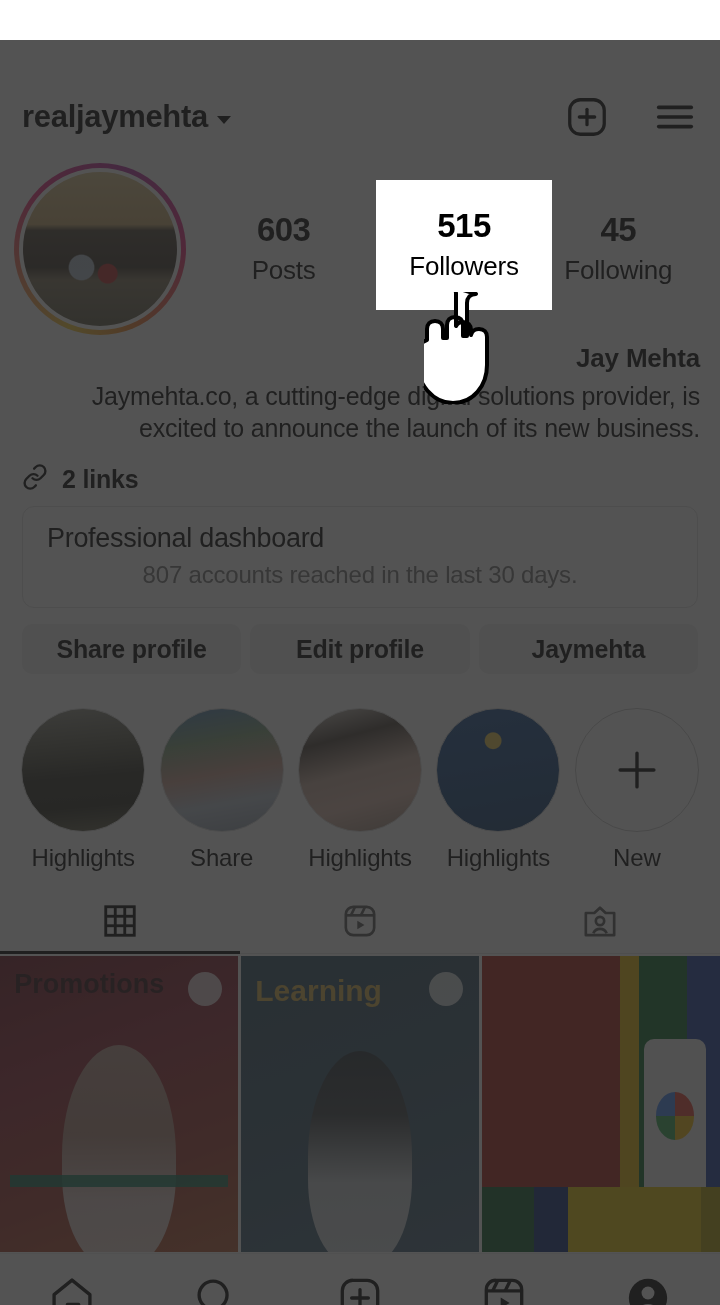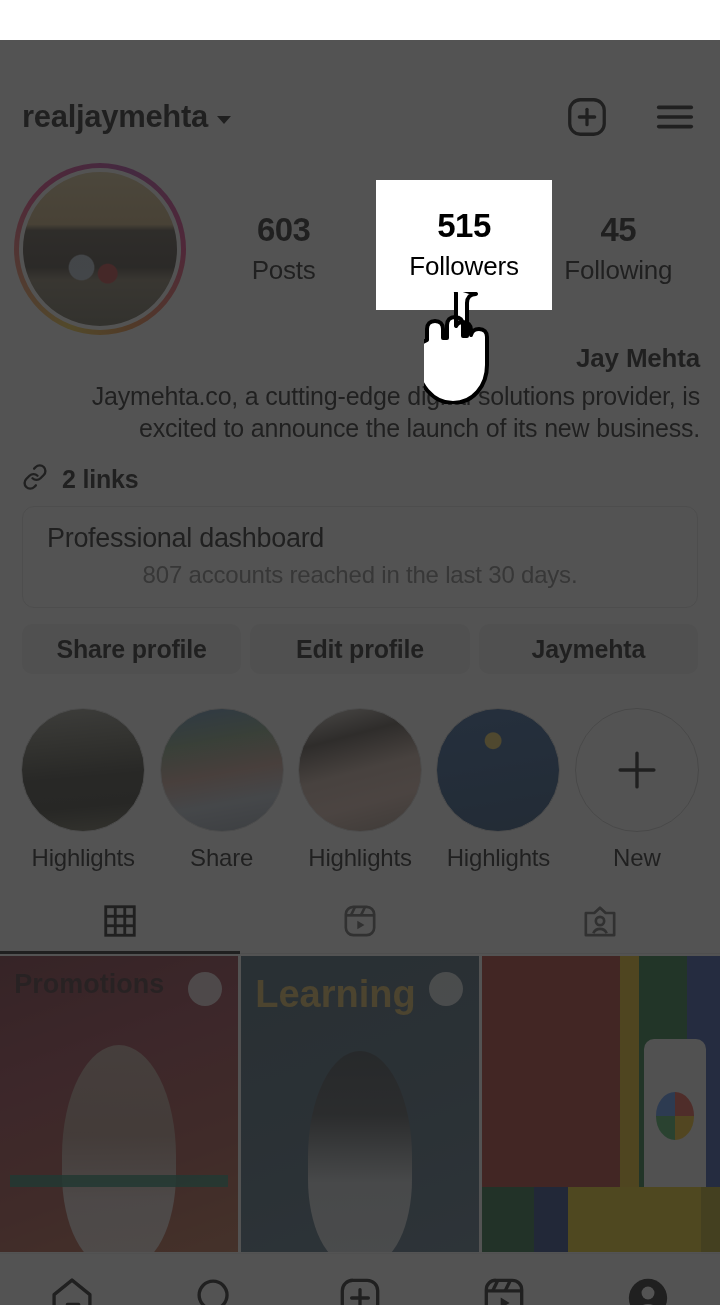--- a/index.html
+++ b/index.html
@@ -479,21 +479,21 @@
     </div>
 
     <div class="grid">
       <div class="cell" style="background:linear-gradient(160deg,#6f1622 0%,#8e2434 35%,#a13a2d 70%,#b75a33 100%);">
         <div class="cell-cap" style="top:14px;font-size:27px;color:#2a0a10;">Promotions</div>
         <div class="cell-badge"></div>
         <div style="position:absolute;left:26%;top:30%;width:48%;height:75%;border-radius:50% 50% 42% 42%;background:linear-gradient(180deg,#c9b8a6 0%,#b9a392 40%,#efefef 70%,#f7f7f7 100%);opacity:.78;"></div>
         <div style="position:absolute;left:4%;right:4%;bottom:22%;height:12px;background:#0c7a5b;opacity:.85;"></div>
       </div>
       <div class="cell" style="background:linear-gradient(160deg,#2e4f63 0%,#37566b 50%,#43647a 100%);">
-        <div class="cell-cap" style="top:18px;font-size:38px;color:#d9b24a;">Learning</div>
+        <div class="cell-cap" style="top:18px;font-size:30px;color:#d9b24a;">Learning</div>
         <div class="cell-badge"></div>
         <div style="position:absolute;left:28%;top:32%;width:44%;height:72%;border-radius:50% 50% 40% 40%;background:linear-gradient(180deg,#20272c 0%,#3a3a3a 30%,#e9e9e9 62%,#f4f4f4 100%);opacity:.8;"></div>
       </div>
       <div class="cell" style="background:linear-gradient(90deg,#a81f18 0%,#a81f18 58%,#e8b800 58%,#e8b800 66%,#0b6b2b 66%,#0b6b2b 86%,#1a3f9e 86%,#1a3f9e 100%);">
         <div style="position:absolute;right:6%;top:28%;width:26%;height:62%;border-radius:10px;background:#f3f3f3;"></div>
         <div style="position:absolute;right:11%;top:46%;width:16%;height:16%;border-radius:50%;background:conic-gradient(#ea4335 0 25%,#fbbc05 25% 50%,#34a853 50% 75%,#4285f4 75% 100%);"></div>
         <div style="position:absolute;left:0;right:0;bottom:0;height:22%;background:linear-gradient(90deg,#0b5c2a 0%,#0b5c2a 22%,#0b2a7a 22%,#0b2a7a 36%,#e8c800 36%,#e8c800 92%,#b5a000 92%,#b5a000 100%);"></div>
       </div>
     </div>
 

